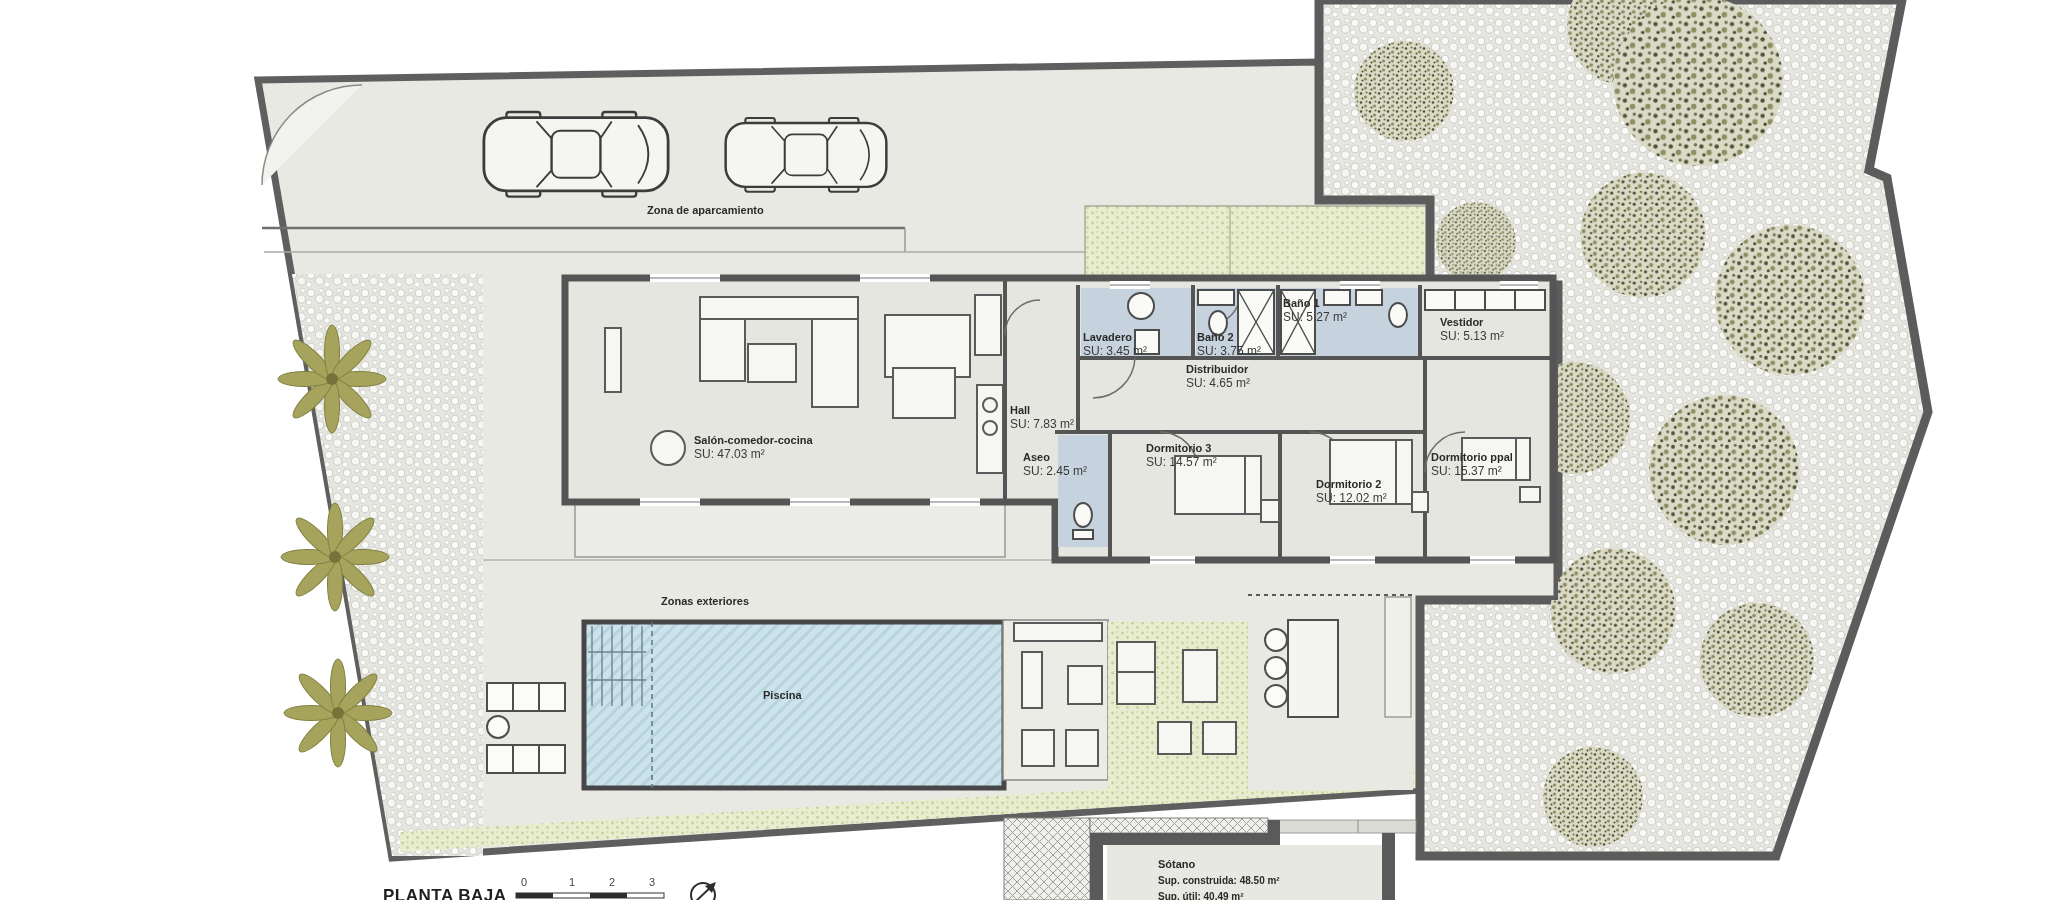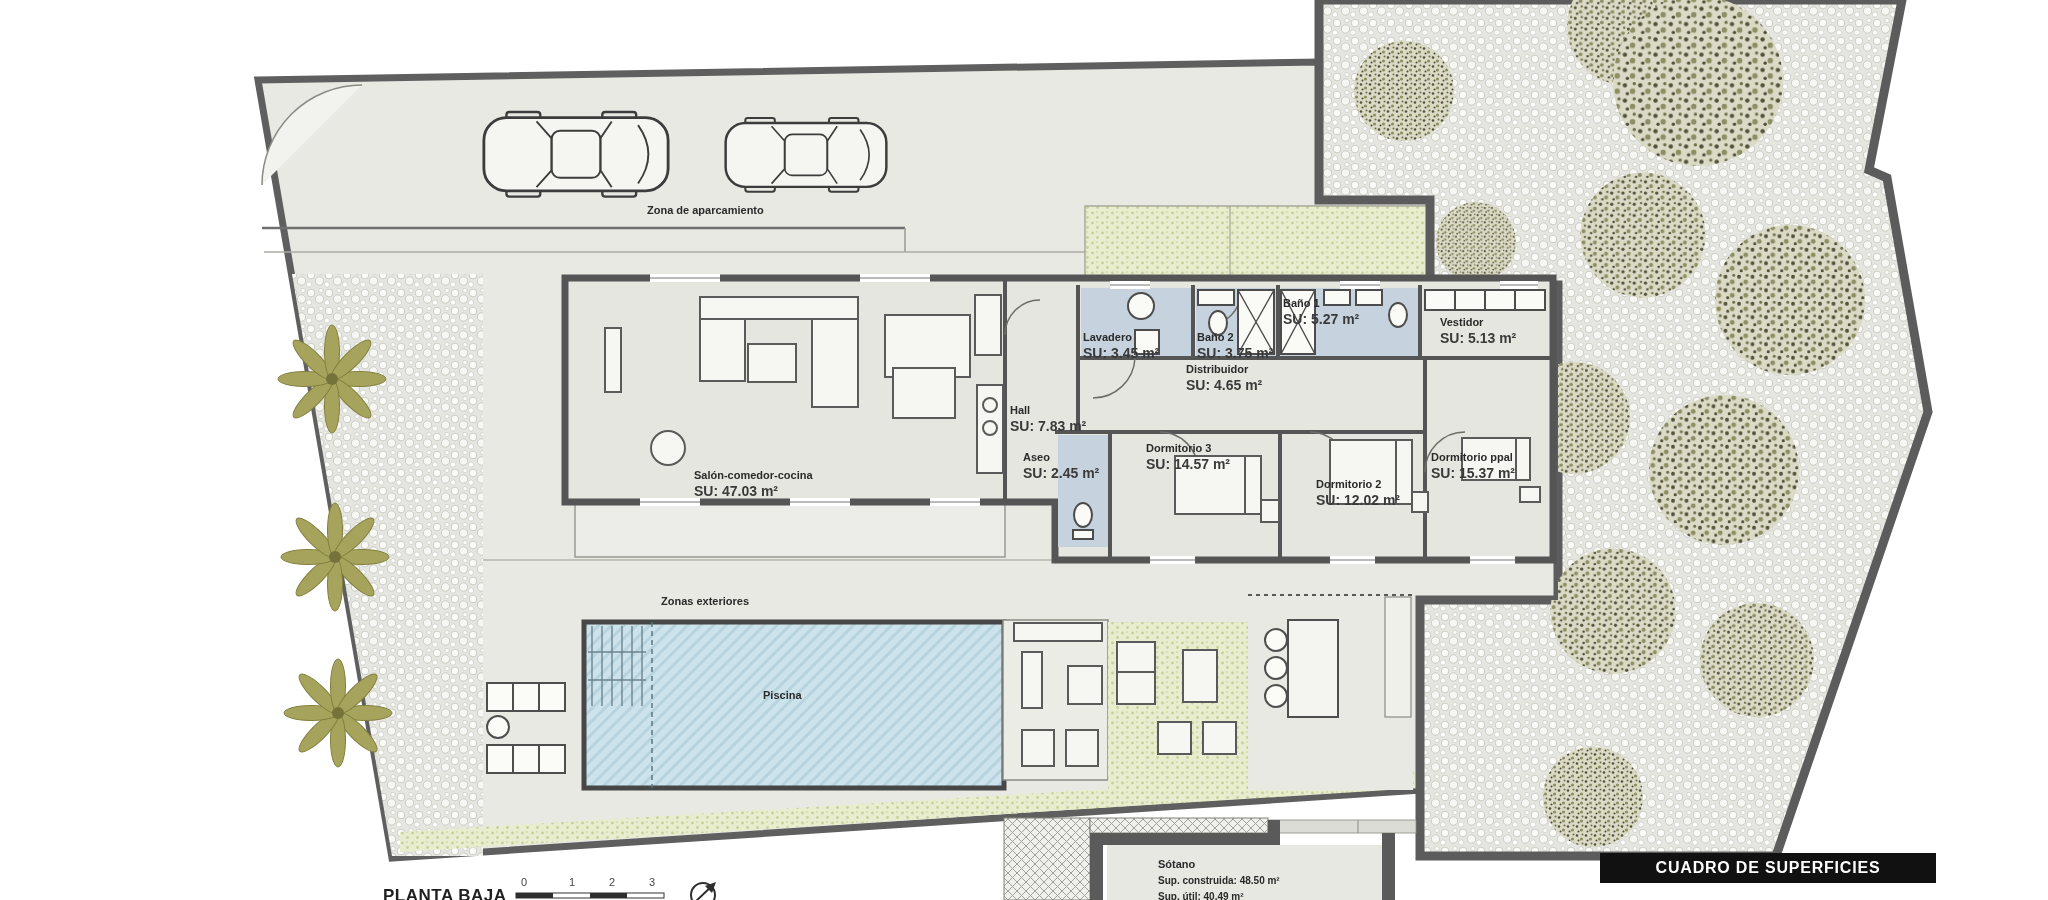--- a/index.html
+++ b/index.html
@@ -1,21 +1,21 @@
 <!DOCTYPE html>
 <html><head>
 <meta charset="utf-8">
 <style>
   html,body{margin:0;padding:0;background:#fff;}
   #stage{position:relative;width:2048px;height:900px;background:#ffffff;overflow:hidden;
          font-family:"Liberation Sans", sans-serif;}
   #plansvg{position:absolute;left:0;top:0;}
   .lbl{position:absolute;color:#2a2a2a;line-height:1.3;white-space:nowrap;z-index:30;}
   .lbl .nm{display:block;font-weight:bold;font-size:11px;}
-  .lbl .ar{display:block;font-weight:bold;font-size:14px;color:#3a3a3a;}
+  .lbl .ar{display:block;font-weight:normal;font-size:12px;color:#3a3a3a;}
   .banner{position:absolute;left:1600px;top:853px;width:336px;height:30px;background:#111111;
           color:#ffffff;font-weight:bold;font-size:16px;letter-spacing:0.8px;text-align:center;
           line-height:30px;z-index:40;}
   .plan-title{position:absolute;left:383px;top:886px;font-size:17px;font-weight:bold;color:#1f1f1f;
           letter-spacing:0.5px;z-index:40;}
   .tick{position:absolute;top:876px;font-size:11px;color:#444;z-index:40;}
   .sot{position:absolute;z-index:35;color:#2a2a2a;}
   .sot.bold{font-weight:bold;font-size:11px;text-align:center;}
   .sot.reg{font-size:10px;font-weight:bold;}
 </style>
@@ -312,21 +312,21 @@
   <g stroke="#2e2e2e" fill="none" stroke-width="2">
     <circle cx="703" cy="895" r="12"></circle>
     <line x1="693" y1="904" x2="714" y2="884"></line>
     <polygon points="716,882 705,886 712,893" fill="#2e2e2e" stroke="none"></polygon>
   </g>
 </svg>
 
   <div class="lbl" style="left:647px;top:203px">
     <span class="nm">Zona de aparcamiento</span>
   </div>
-  <div class="lbl" style="left:694px;top:468px">
+  <div class="lbl" style="left:694px;top:433px">
     <span class="nm">Salón-comedor-cocina</span>
     <span class="ar">SU: 47.03 m²</span>
   </div>
   <div class="lbl" style="left:1010px;top:403px">
     <span class="nm">Hall</span>
     <span class="ar">SU: 7.83 m²</span>
   </div>
   <div class="lbl" style="left:1083px;top:330px">
     <span class="nm">Lavadero</span>
     <span class="ar">SU: 3.45 m²</span>
@@ -373,15 +373,14 @@
   <div class="sot bold" style="left:1158px;top:858px">Sótano</div>
   <div class="sot reg" style="left:1158px;top:875px">Sup. construida: 48.50 m²</div>
   <div class="sot reg" style="left:1158px;top:891px">Sup. útil: 40.49 m²</div>
 
   <div class="plan-title">PLANTA BAJA</div>
   <span class="tick" style="left:521px">0</span>
   <span class="tick" style="left:569px">1</span>
   <span class="tick" style="left:609px">2</span>
   <span class="tick" style="left:649px">3</span>
 
-  <div class="banner">CUADRO DE SUPERFICIES</div>
 
 </div>
 
 </body></html>

